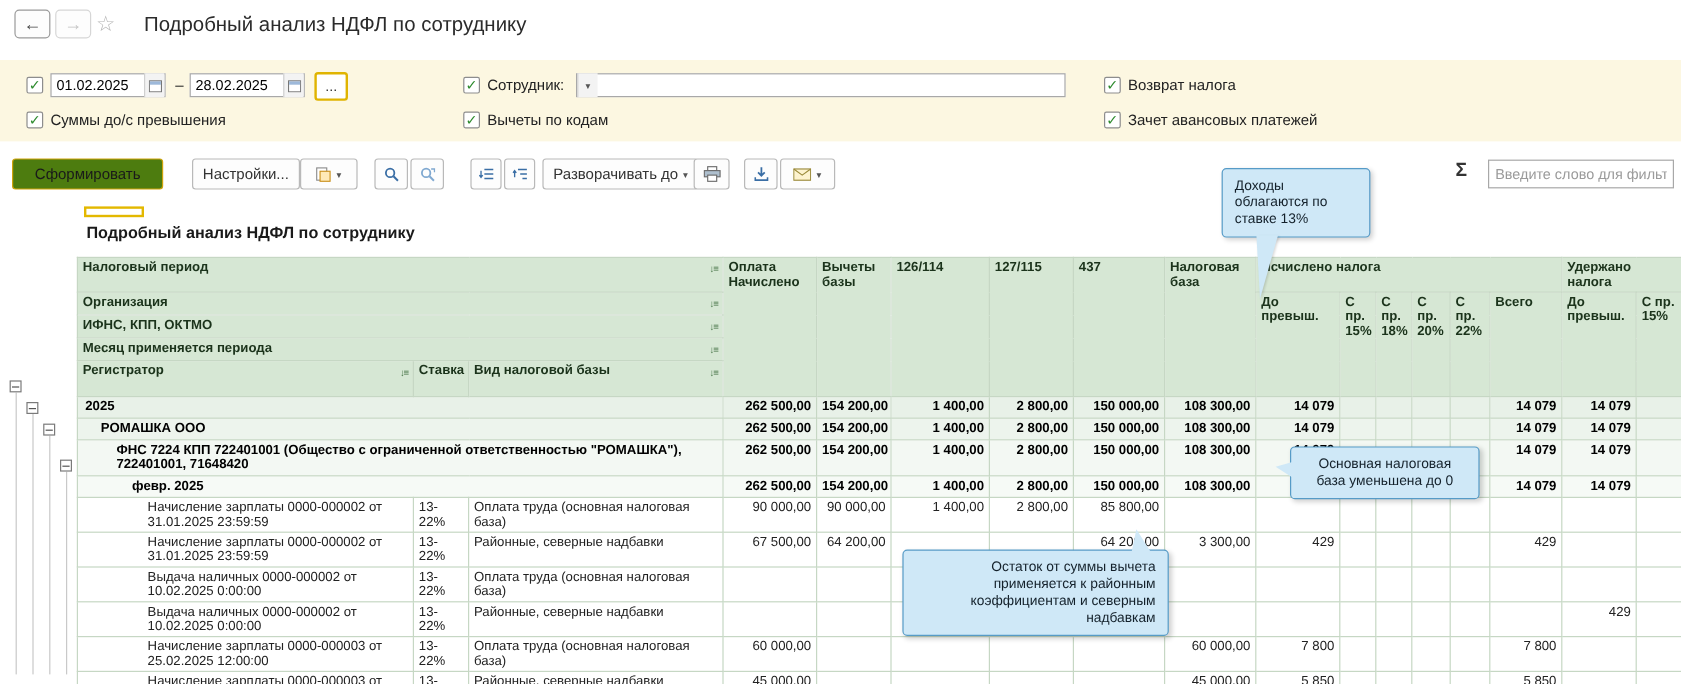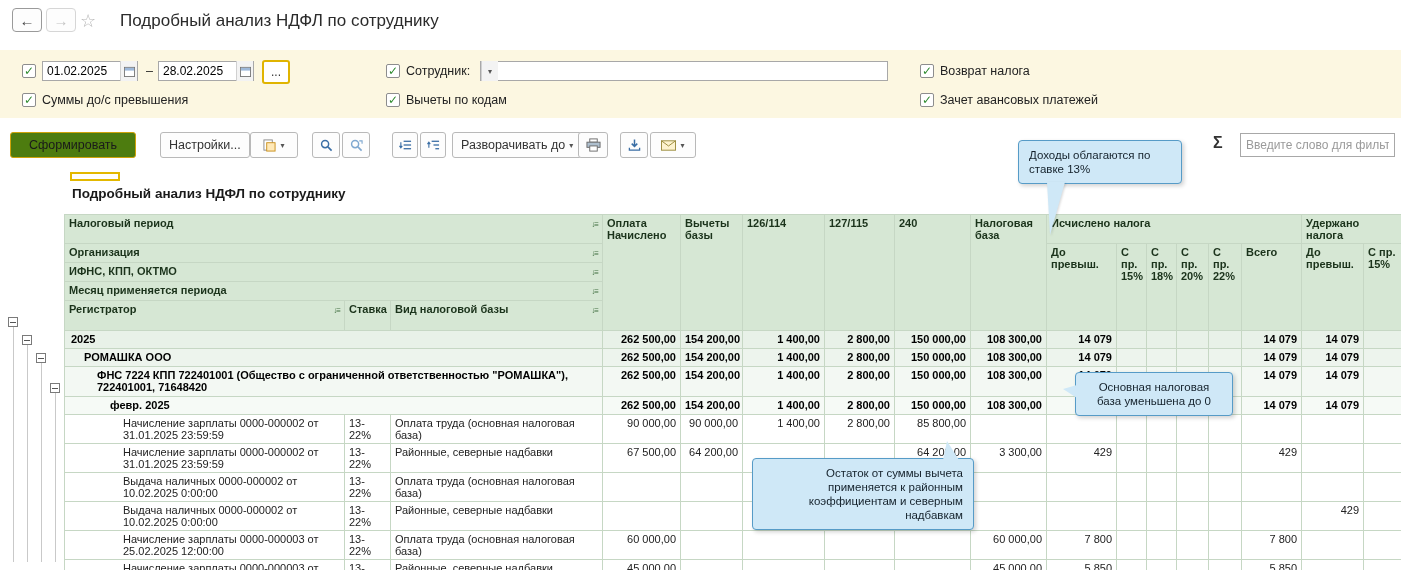--- a/index.html
+++ b/index.html
@@ -68,21 +68,21 @@
   .g2 td { background:#f3f8f3; height:30px; }
   .g3 td { background:#f6faf6; height:18px; }
   .leaf td { height:28px; }
   thead { border-bottom:1px solid #8fb08f; }
 
   
   .callout { position:absolute; background:#cfe8f7; border:1px solid #569bc7; border-radius:4px;
     box-shadow:2px 2px 4px rgba(0,0,0,.18); font-size:11.5px; line-height:14px; color:#14212b;
     padding:7px 10px; z-index:50; text-align:center; }
   .callout::after { content:""; position:absolute; width:0; height:0; }
-  .co1 { left:1018px; top:140px; width:164px; text-align:left; }
+  .co1 { left:1018px; top:140px; width:124px; text-align:left; }
   .co1::after { left:28px; bottom:-52px; border-left:3px solid transparent;
     border-right:15px solid transparent; border-top:53px solid #cfe8f7;
     filter:drop-shadow(1px 1px 1px rgba(0,0,0,.15)); }
   .co2 { left:1075px; top:372px; width:158px; }
   .co2::after { left:-13px; top:12px; border-top:4px solid transparent;
     border-bottom:9px solid transparent; border-right:14px solid #cfe8f7; }
   .co3 { left:752px; top:458px; width:222px;text-align:right; }
   .co3::after { right:14px; top:-18px; border-left:4px solid transparent;
     border-right:12px solid transparent; border-bottom:19px solid #cfe8f7; }
 
@@ -267,21 +267,21 @@
       <thead>
         <tr class="h17">
           <td colspan="3" class="hL"><span class="sorticon">↓≡</span><span>Налоговый период</span></td>
           <td rowspan="5">
               <div>Оплата</div>
               <div>Начислено</div>
             </td>
           <td rowspan="5">Вычеты базы</td>
           <td rowspan="5">126/114</td>
           <td rowspan="5">127/115</td>
-          <td rowspan="5">240</td>
+          <td rowspan="5">437</td>
           <td rowspan="5">Налоговая база</td>
           <td colspan="6">Исчислено налога</td>
           <td colspan="2">Удержано налога</td>
         </tr>
         <tr class="h17">
           <td colspan="3" class="hL"><span class="sorticon">↓≡</span><span>Организация</span></td>
           <td rowspan="4">До превыш.</td>
           <td rowspan="4">С пр. 15%</td>
           <td rowspan="4">С пр. 18%</td>
           <td rowspan="4">С пр. 20%</td>

